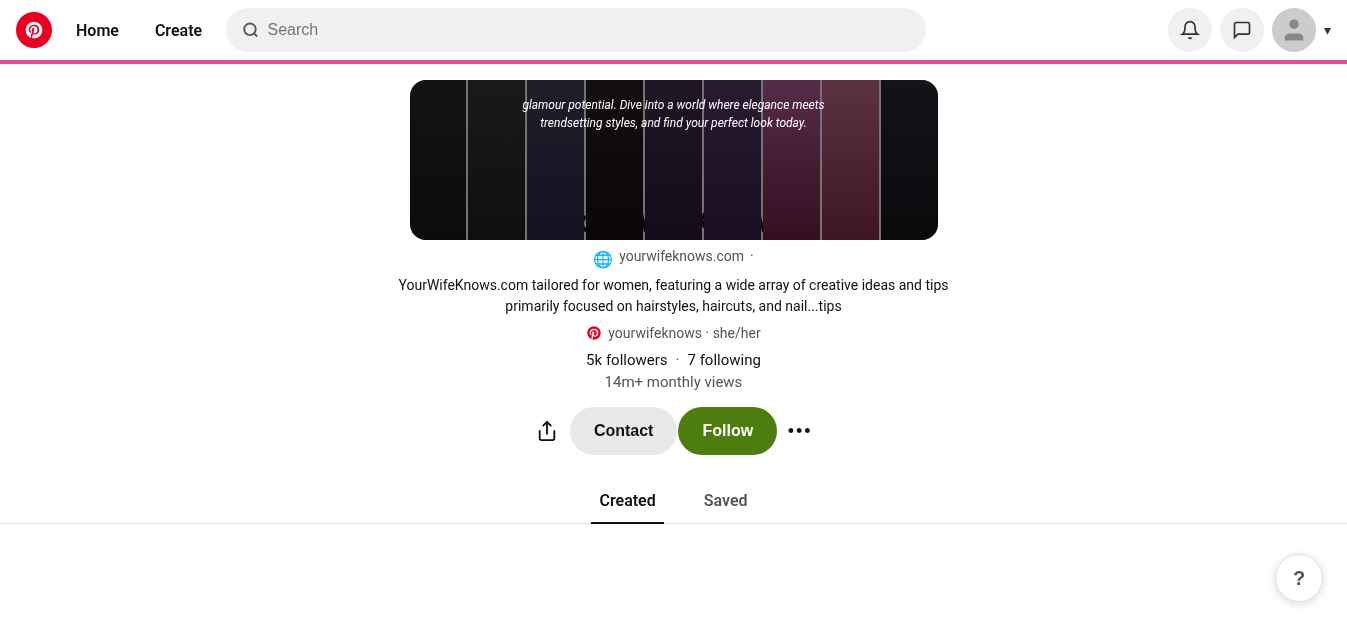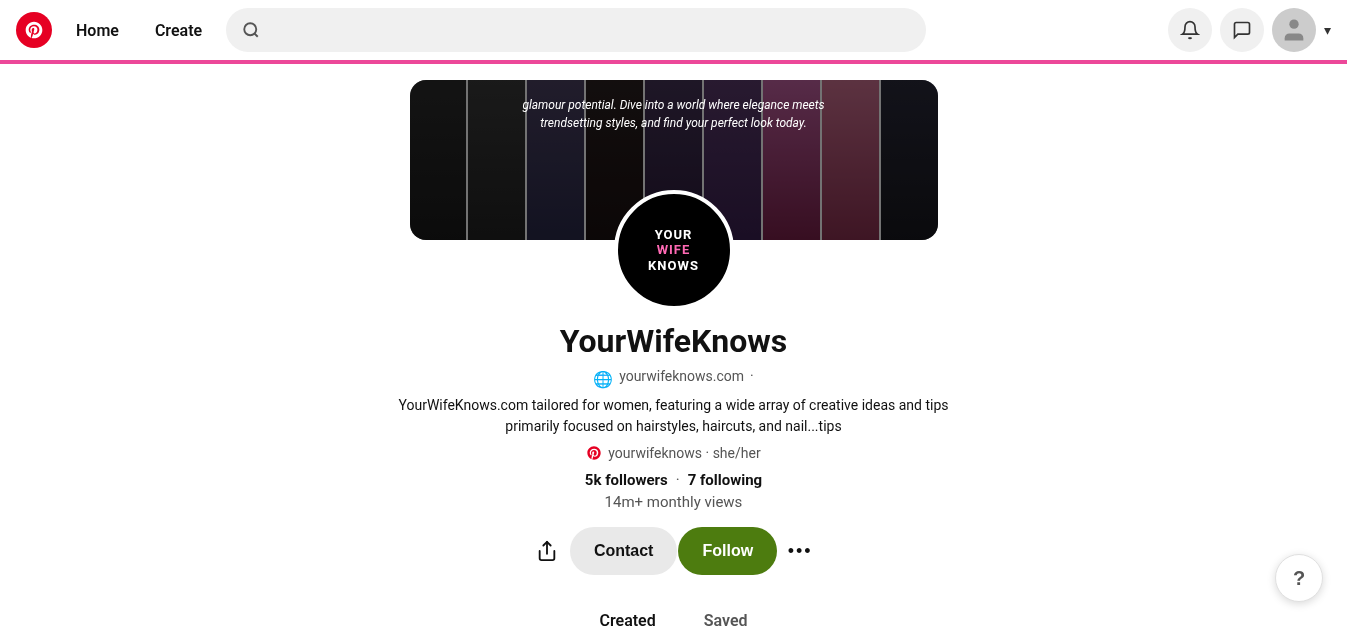--- a/index.html
+++ b/index.html
@@ -239,21 +239,21 @@
 
     .followers-row {
       display: flex;
       align-items: center;
       gap: 8px;
       margin-top: 10px;
       font-size: 15px;
       color: #111;
     }
     .followers-link {
-      font-weight: 700;
+      font-weight: 400;
       color: #111;
       text-decoration: none;
       cursor: pointer;
     }
     .dot-sep { color: #555; }
 
     .monthly-views {
       font-size: 15px;
       color: #555;
       margin-top: 4px;
@@ -369,20 +369,21 @@
   </div>
 
   <span class="nav-link">Home</span>
   <span class="nav-link">Create</span>
 
   <div class="search-bar">
     <svg width="18" height="18" viewBox="0 0 24 24" fill="none" stroke="#555" stroke-width="2.5">
       <circle cx="11" cy="11" r="8"></circle>
         <path d="m21 21-4.35-4.35"></path>
     </svg>
+    <input type="text" placeholder="Search" style="">
   </div>
 
   <div class="nav-right">
     <button class="nav-icon-btn">
       <svg width="20" height="20" viewBox="0 0 24 24" fill="none" stroke="#333" stroke-width="2">
         <path d="M18 8A6 6 0 0 0 6 8c0 7-3 9-3 9h18s-3-2-3-9"></path>
           <path d="M13.73 21a2 2 0 0 1-3.46 0"></path>
       </svg>
     </button>
     <button class="nav-icon-btn">
@@ -416,27 +417,20 @@
         <div class="cover-cell" style="background:linear-gradient(180deg,#2a2a3a,#18181e)"></div>
       </div>
       <div class="cover-overlay">
         <p class="cover-text">glamour potential. Dive into a world where elegance meets trendsetting styles, and find your perfect look today.</p>
       </div>
     </div>
   </div>
 
   <div class="profile-section">
 
-    <div class="profile-avatar-wrapper">
-      <div class="profile-avatar-text">
-        <div>YOUR</div>
-        <div class="pink">WIFE</div>
-        <div>KNOWS</div>
-      </div>
-    </div>
 
     <h1 class="profile-name">YourWifeKnows</h1>
 
     <div class="profile-website-row">
       <span class="globe-icon">🌐</span>
       <a class="website-link" href="#">yourwifeknows.com</a>
       <span style="color:#555;font-size:14px;">·</span>
       <span class="profile-bio">
         <span>YourWifeKnows.com tailored for women, featuring a wide array of creative ideas and tips primarily focused on hairstyles, haircuts, and nail</span><span class="bio-more">...tips</span>
       </span>

